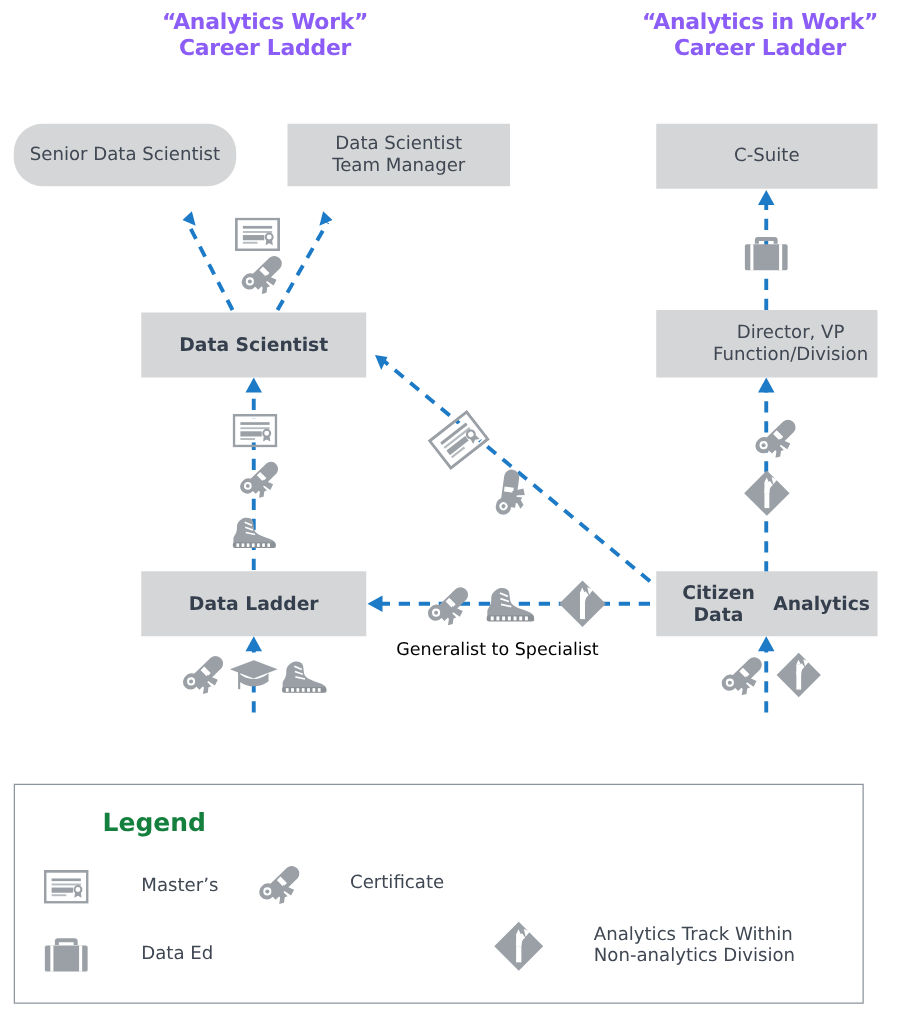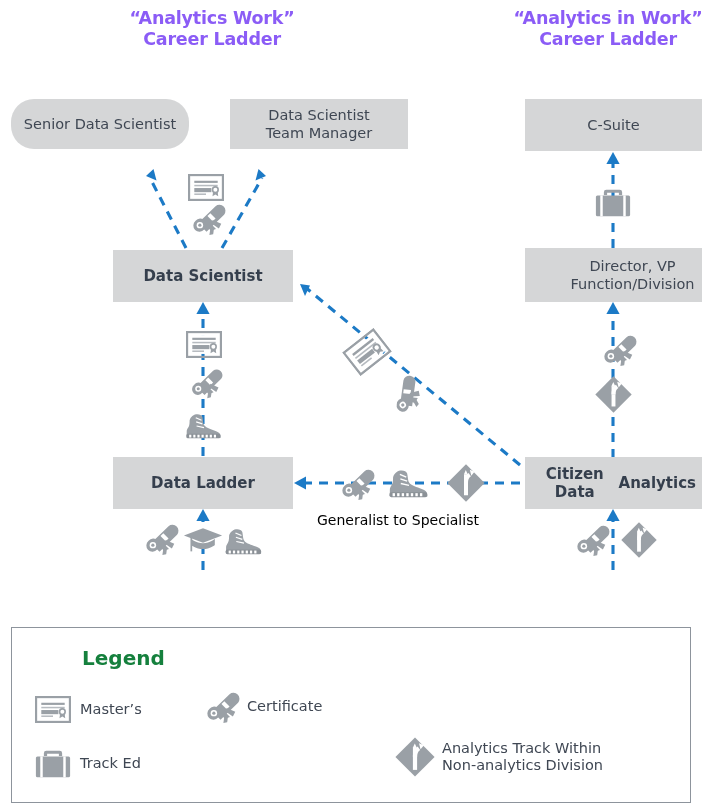--- a/index.html
+++ b/index.html
@@ -50,21 +50,21 @@
     left:11px;top:627px;
     width:680px;height:176px;
     border:1.5px solid #8d949c;
     background:#fff;
     box-sizing:border-box;
   }
   #legend-title{
     position:absolute;left:22px;top:18px;
     font-weight:bold;font-size:20px;color:#15803d;margin-left:48px;
   }
-  .legend-item{position:absolute;display:flex;align-items:center;}
+  .legend-item{position:absolute;display:flex;align-items:center;gap:33px;}
   .legend-item .lg-ico{width:42px;height:38px;flex:0 0 42px;display:flex;align-items:center;justify-content:center;}
   .legend-item .lg-txt{
     font-size:14.5px;line-height:17px;color:#3f4753;margin-left:6px;white-space:pre-line;
   }
 
   svg{display:block;}
   .ico{position:absolute;}
 </style>
 </head>
 <body>
@@ -309,21 +309,21 @@
       <span class="lg-txt">Certificate</span>
     </div>
 
 
     <div class="legend-item" style="left:20px;top:116px;">
       <span class="lg-ico">
         <svg width="38" height="33">
             <use href="#sym-briefcase" width="38" height="33"></use>
           </svg>
       </span>
-      <span class="lg-txt">Track Ed</span>
+      <span class="lg-txt">Data Ed</span>
     </div>
 
 
     <div class="legend-item" style="left:382px;top:110px;">
       <span class="lg-ico">
         <svg width="42" height="42">
             <use href="#sym-diamond" width="42" height="42"></use>
           </svg>
       </span>
       <span class="lg-txt">Analytics Track Within

